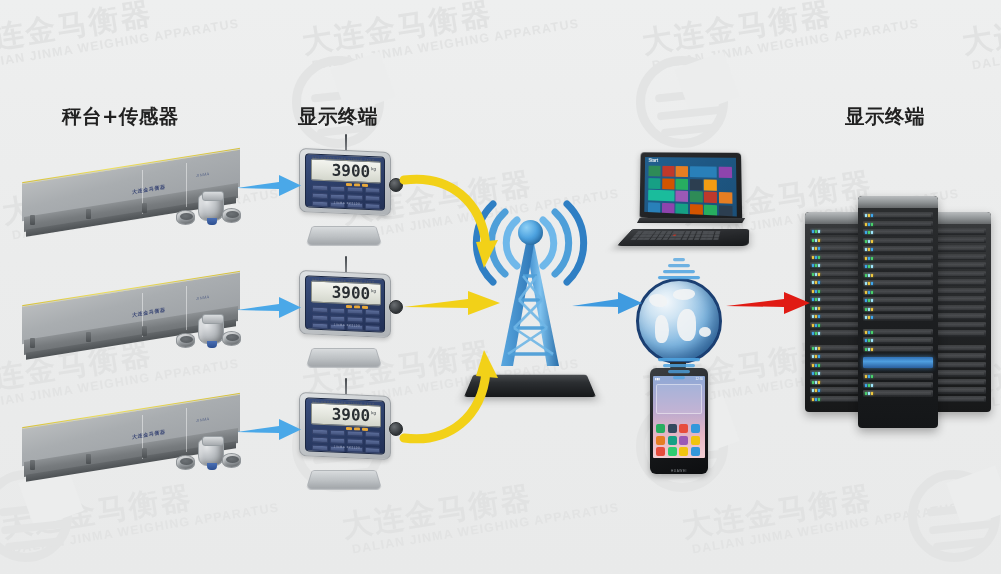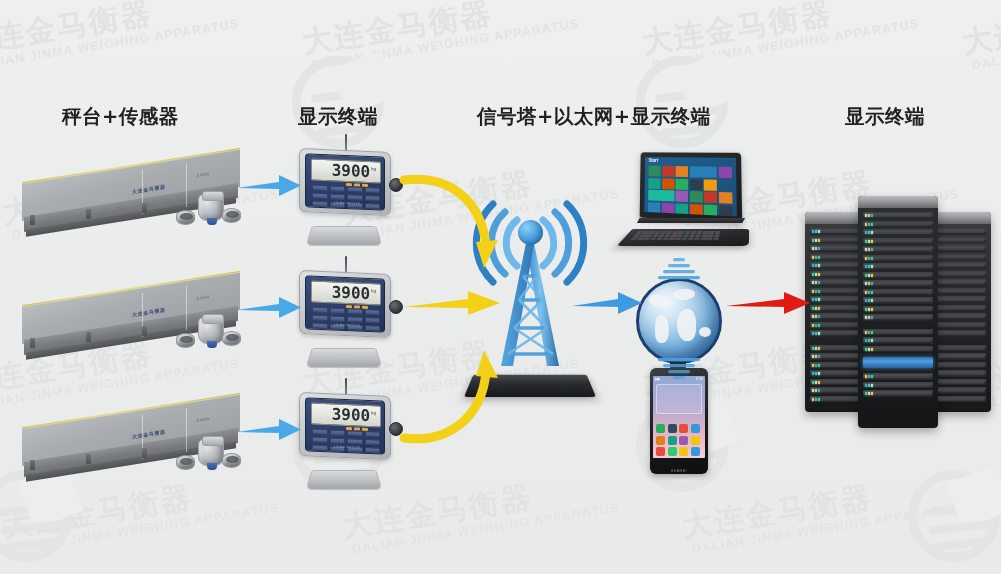--- a/index.html
+++ b/index.html
@@ -643,21 +643,20 @@
       </div>
       <div class="wm-logo" style="left: -20px; top: 470px;">
         <div class="bar3"></div>
         <div class="notch"></div>
       </div>
     </div>
 
   <div class="headers">
     <div class="hdr" style="left:62px;  top:103px;">秤台+传感器</div>
     <div class="hdr" style="left:298px; top:103px;">显示终端</div>
-    <div class="hdr" style="left:477px; top:103px;">信号塔+以太网+显示终端</div>
     <div class="hdr" style="left:845px; top:103px;">显示终端</div>
   </div>
 
   <div class="node scale" style="left:14px; top:160px;">
     <div class="deckwrap">
       <div class="deck-yellow"></div>
       <div class="deck-top"></div>
       <div class="deck-side"></div>
       <div class="deck-under"></div>
       <div class="deck-seam" style="left:128px; top:10px;"></div>

